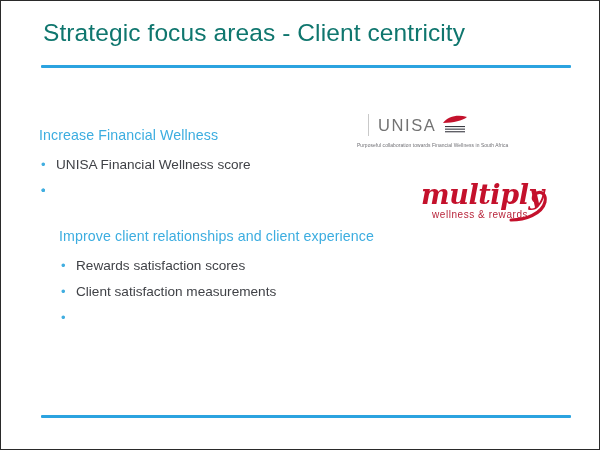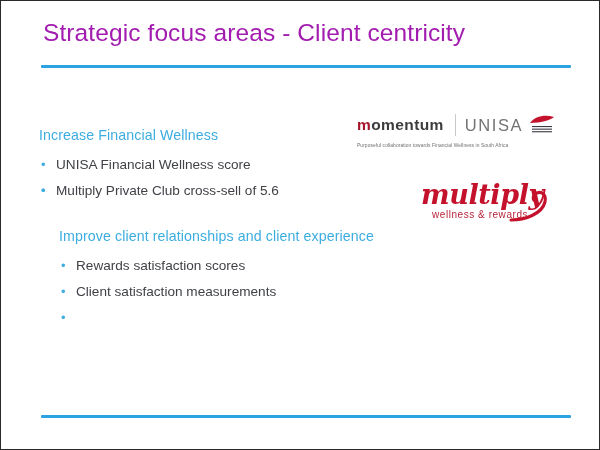--- a/index.html
+++ b/index.html
@@ -23,21 +23,21 @@
     border: 1px solid #2a2a2a;
   }
 
   
   .slide-title {
     position: absolute;
     left: 42px;
     top: 18px;
     font-size: 24.5px;
     font-weight: 400;
-    color: #a21caf;
+    color: #0f766e;
     letter-spacing: 0.1px;
     white-space: nowrap;
   }
 
   .rule {
     position: absolute;
     left: 40px;
     width: 530px;
     height: 2.6px;
     background: #2ba3e0;
@@ -182,21 +182,20 @@
     <ul class="bullet-list">
       <li class="bullet-item">
         <span class="bullet-dot">•</span>
         <span>UNISA Financial Wellness score</span>
       </li>
       <li class="bullet-item">
         <span class="bullet-dot">•</span>
       </li>
       <li class="bullet-item">
         <span class="bullet-dot">•</span>
-        <span>Multiply Private Club cross-sell of 5.6</span>
       </li>
     </ul>
   </div>
 
   <div class="block block-two">
     <div class="block-heading">Improve client relationships and client experience</div>
     <ul class="bullet-list">
       <li class="bullet-item">
         <span class="bullet-dot">•</span>
         <span>Rewards satisfaction scores</span>
@@ -206,21 +205,20 @@
         <span>Client satisfaction measurements</span>
       </li>
       <li class="bullet-item">
         <span class="bullet-dot">•</span>
       </li>
     </ul>
   </div>
 
   <div class="logo-lockup">
     <div class="lockup-row">
-      <div class="momentum-wordmark"><span class="mm">m</span><span>omentum</span></div>
 
       <div class="lockup-divider"></div>
 
       <div class="unisa-wordmark">UNISA</div>
 
       <div class="unisa-mark">
         <svg width="26" height="22" viewBox="0 0 26 22">
           <path d="M1 9 C6 2, 16 0.5, 25 3 C20 7, 12 8.5, 1 9 Z" fill="#c4112c"></path>
           <rect x="3" y="12" width="20" height="1.1" fill="#3a3a42"></rect>
           <rect x="3" y="14.6" width="20" height="1.1" fill="#3a3a42"></rect>

